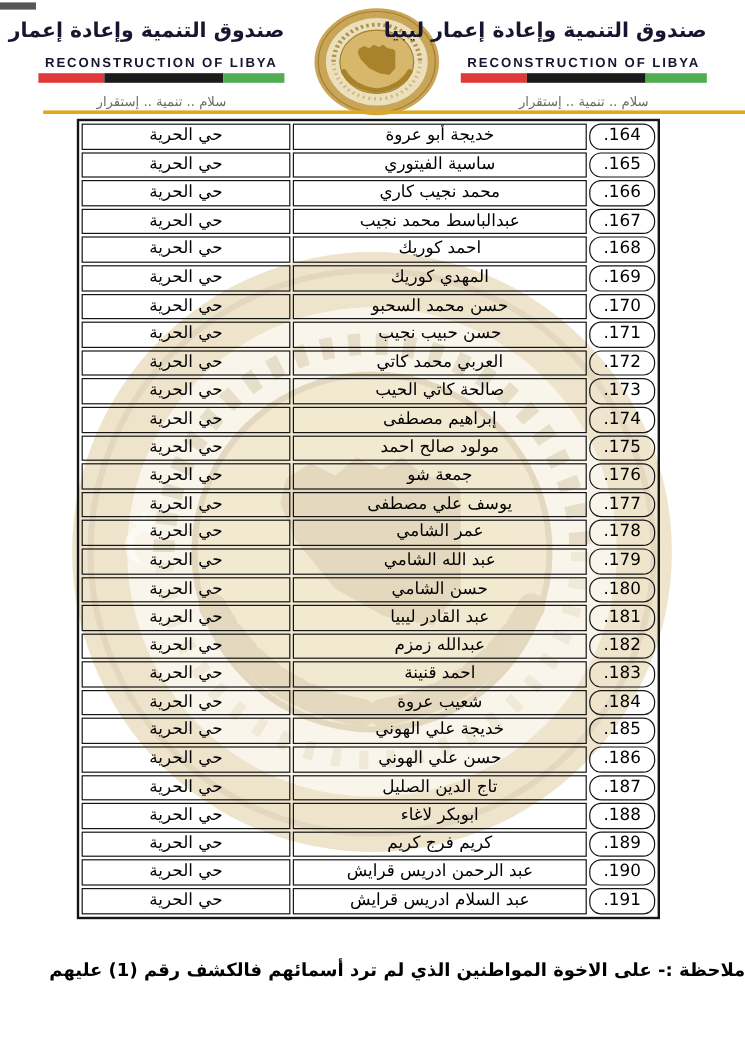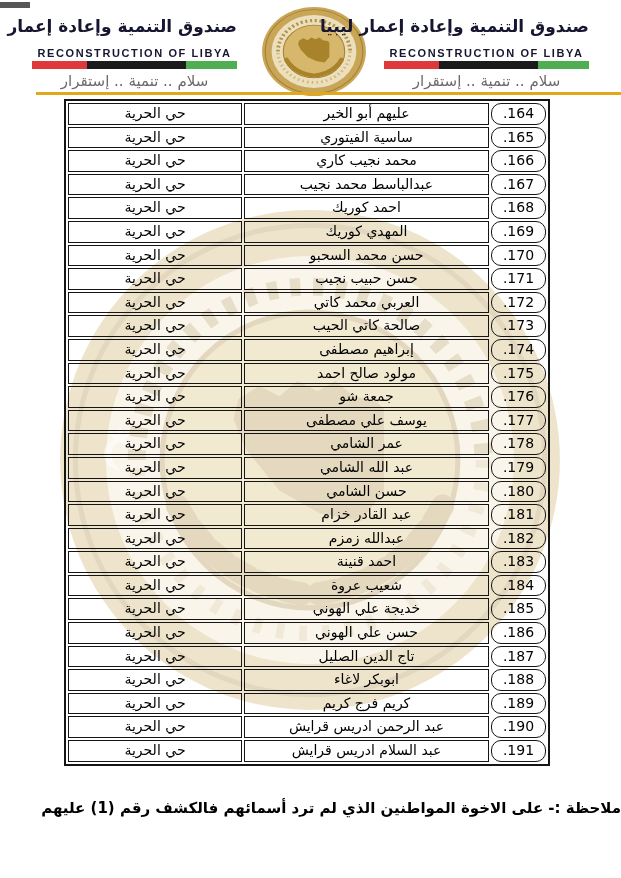--- a/index.html
+++ b/index.html
@@ -14,21 +14,21 @@
   .logo{position:absolute;width:205px;text-align:center;}
   .logo.left{left:32px;top:10px;}
   .logo.right{left:384px;top:10px;}
   .logo-ar{font-size:17px;font-weight:bold;color:#161630;direction:rtl;line-height:20px;white-space:nowrap;}
   .logo-en{font-size:11px;font-weight:bold;color:#161630;letter-spacing:1.6px;margin-top:11px;white-space:nowrap;font-family:"Liberation Sans", sans-serif;}
   .flag-bar{display:flex;height:8px;margin-top:2px;width:100%;}
   .seg{display:block;height:100%;}
   .seg.red{width:27%;background:#e0393b;}
   .seg.black{width:48%;background:#1b1b1b;}
   .seg.green{width:25%;background:#4fae51;}
-  .logo-tag{font-size:15px;color:#6b6b6b;direction:rtl;margin-top:3px;white-space:nowrap;}
+  .logo-tag{font-size:11px;color:#6b6b6b;direction:rtl;margin-top:9px;white-space:nowrap;}
   .emblem{position:absolute;left:261px;top:0;width:106px;height:91px;}
   .emblem svg{width:100%;height:100%;}
   .gold-line{position:absolute;top:92px;left:36px;right:0;height:3px;background:#e2a81c;}
   
   .watermark{position:absolute;left:55px;top:205px;width:510px;height:510px;opacity:.30;z-index:0;pointer-events:none;}
   .wm-star{position:absolute;left:90px;top:420px;width:44px;height:58px;opacity:.55;z-index:0;pointer-events:none;}
   
   .tablewrap{position:absolute;top:99px;left:64px;z-index:1;}
   table.names{
     border-collapse:separate;border-spacing:2px;border:2px solid #151515;
@@ -116,21 +116,21 @@
     <table class="names">
       <colgroup>
           <col class="c-no">
           <col class="c-name">
           <col class="c-dist">
         </colgroup>
       <tbody>
 
       <tr>
           <td class="no">.164</td>
-          <td class="name">عليهم أبو الخير</td>
+          <td class="name">خديجة أبو عروة</td>
           <td class="dist">حي الحرية</td>
         </tr>
           <tr>
           <td class="no">.165</td>
           <td class="name">ساسية الفيتوري</td>
           <td class="dist">حي الحرية</td>
         </tr>
           <tr>
           <td class="no">.166</td>
           <td class="name">محمد نجيب كاري</td>
@@ -201,21 +201,21 @@
           <td class="name">عبد الله الشامي</td>
           <td class="dist">حي الحرية</td>
         </tr>
           <tr>
           <td class="no">.180</td>
           <td class="name">حسن الشامي</td>
           <td class="dist">حي الحرية</td>
         </tr>
           <tr>
           <td class="no">.181</td>
-          <td class="name">عبد القادر خزام</td>
+          <td class="name">عبد القادر ليبيا</td>
           <td class="dist">حي الحرية</td>
         </tr>
           <tr>
           <td class="no">.182</td>
           <td class="name">عبدالله زمزم</td>
           <td class="dist">حي الحرية</td>
         </tr>
           <tr>
           <td class="no">.183</td>
           <td class="name">احمد قنينة</td>

